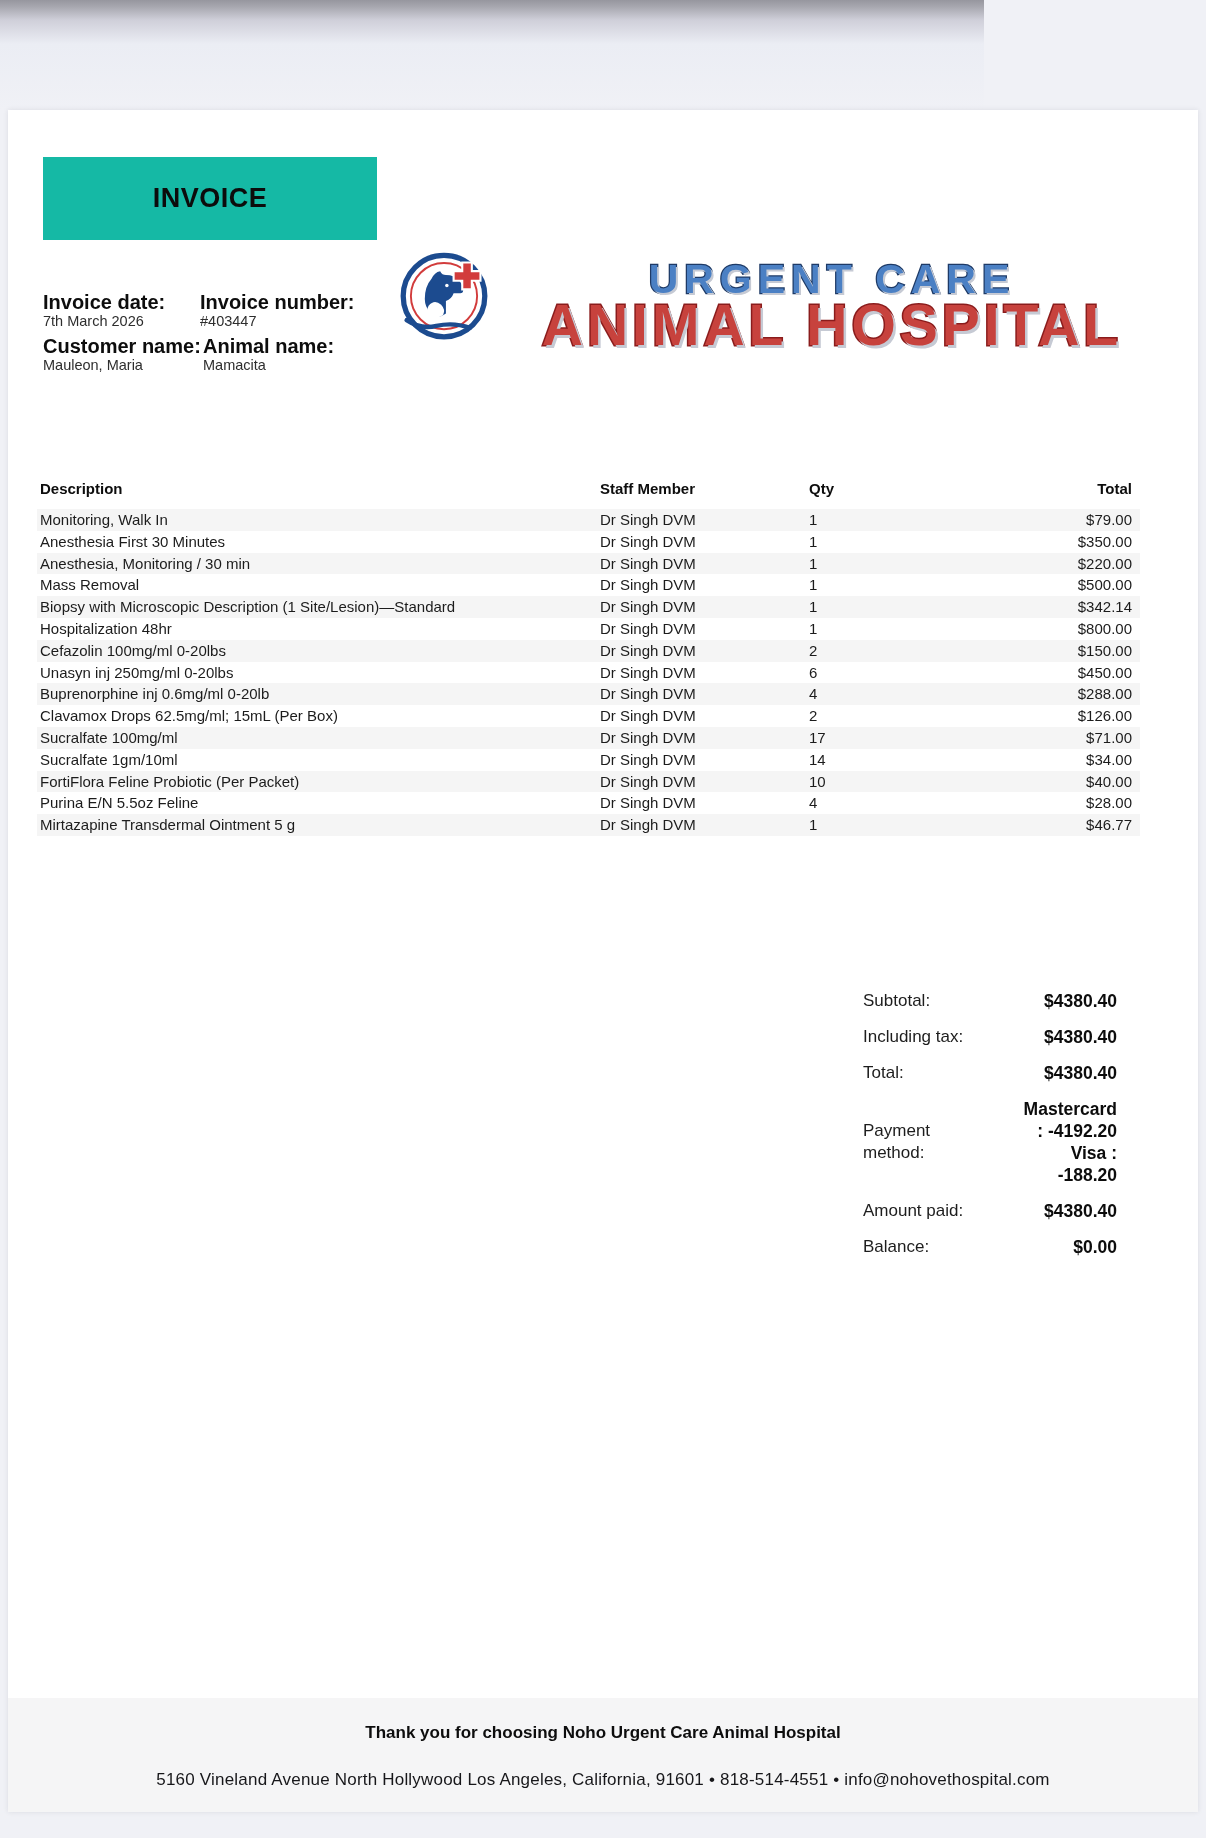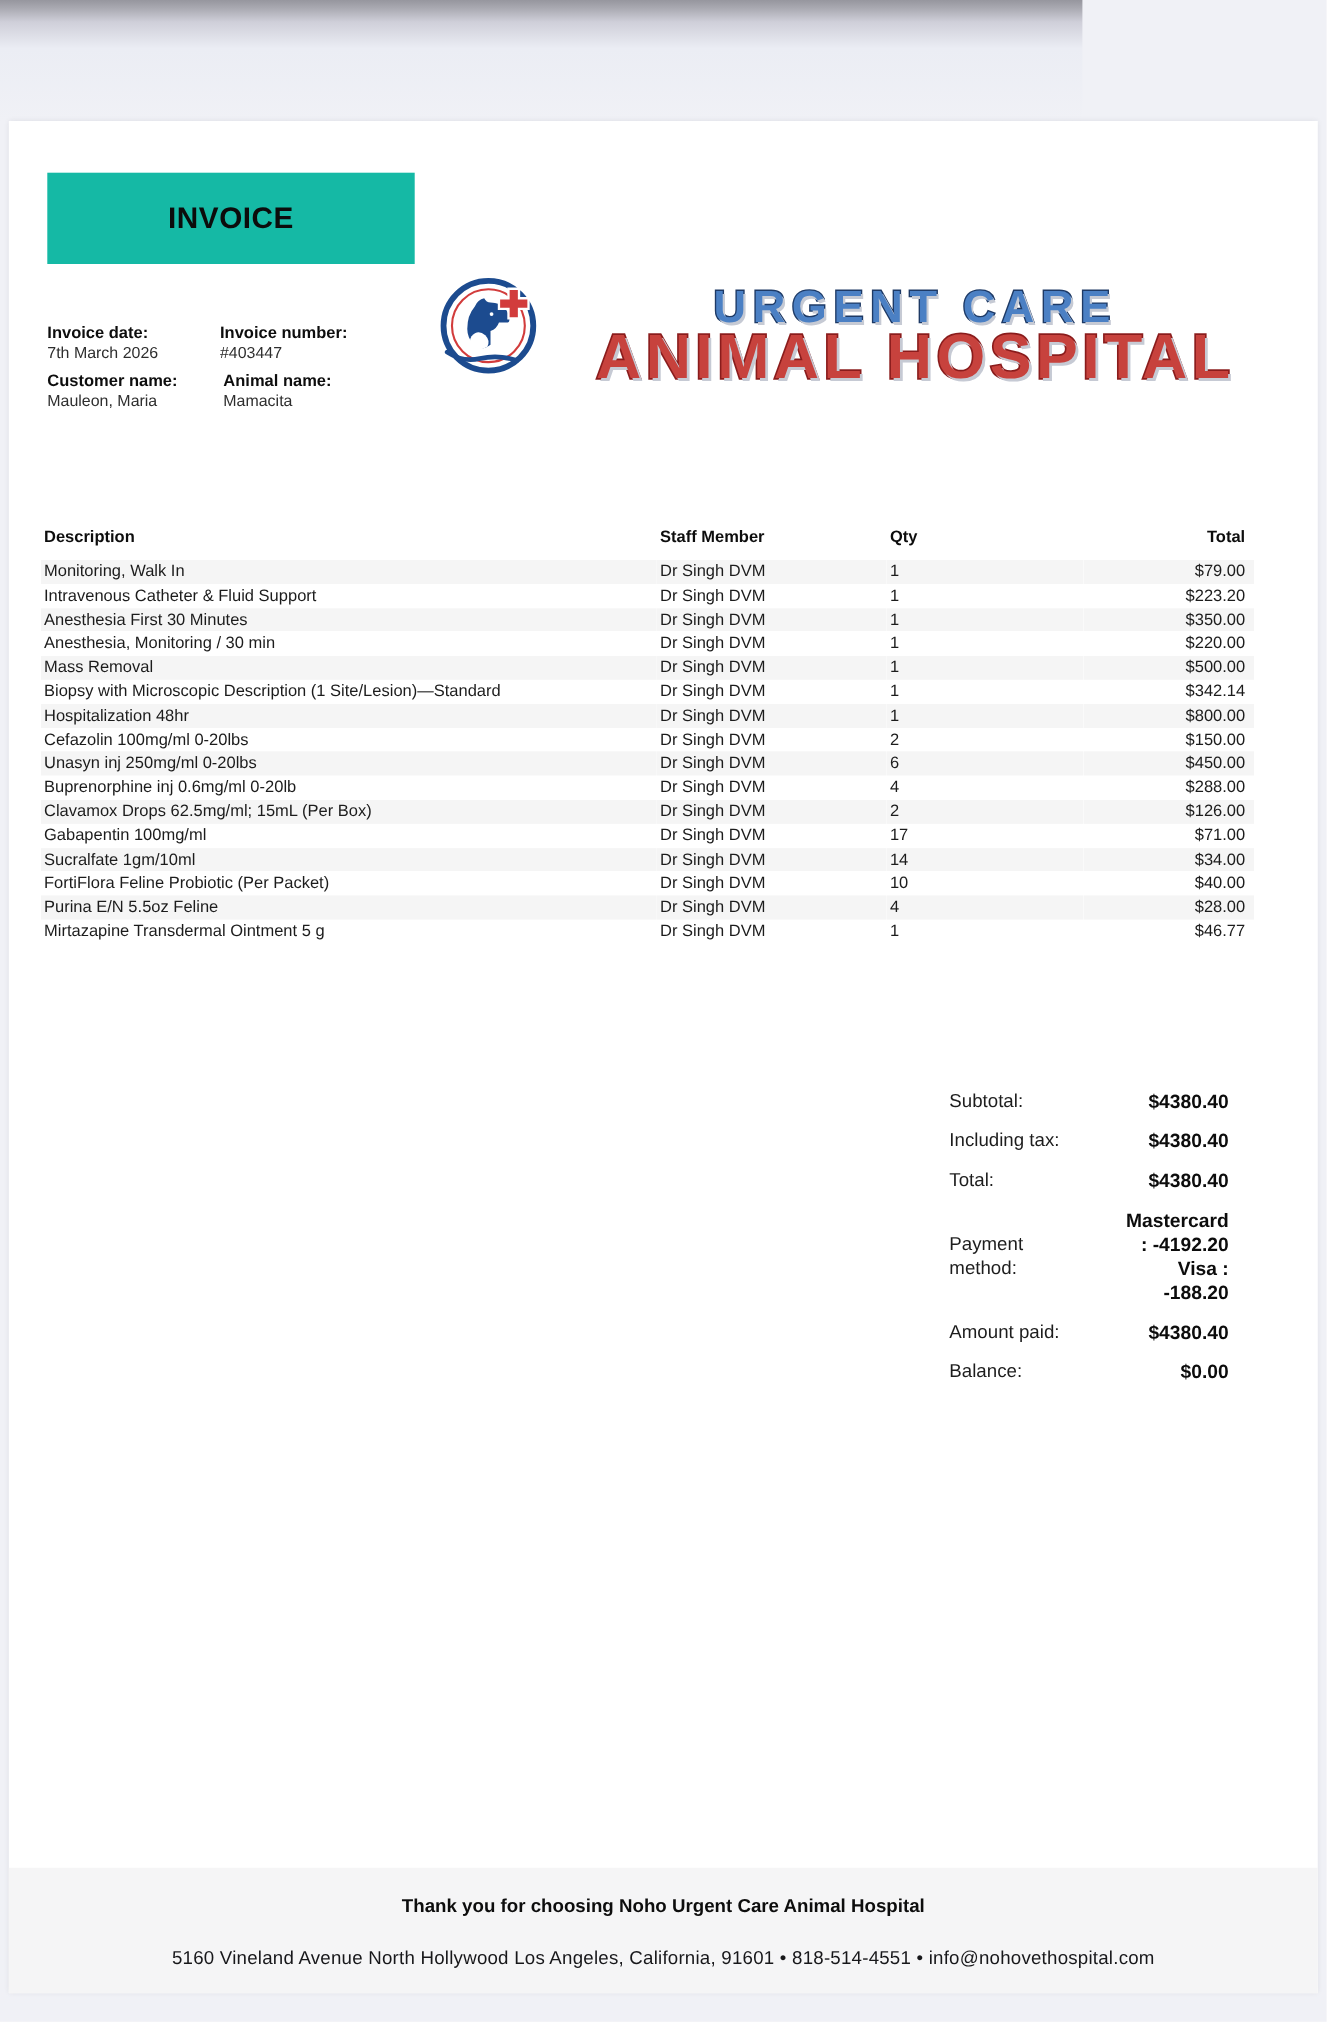--- a/index.html
+++ b/index.html
@@ -30,21 +30,21 @@
     position:absolute; left:35px; top:47px; width:334px; height:83px;
     background:#15b9a5;
     display:flex; align-items:center; justify-content:center;
   }
   .invoice-badge span {
     font-size:27px; font-weight:700; letter-spacing:.5px; color:#0c0c0c;
   }
 
   
   .meta-block { position:absolute; line-height:17px; }
-  .meta-label { font-size:15px; font-weight:700; color:#0d0d0d; }
+  .meta-label { font-size:20px; font-weight:700; color:#0d0d0d; }
   .meta-value { font-size:14.5px; color:#2e2e2e; margin-top:2px; }
   .m1 { left:35px;  top:184px; }
   .m2 { left:192px; top:184px; }
   .m3 { left:35px;  top:228px; }
   .m4 { left:195px; top:228px; }
 
   
   .logo-emblem { position:absolute; left:388px; top:141px; width:96px; height:96px; overflow:visible; }
   .logo-text {
     position:absolute; left:498px; top:148px; width:652px; text-align:center;
@@ -158,26 +158,20 @@
         </tr>
       </thead>
       <tbody>
         <tr class="item-row">
             <td class="c-desc">Monitoring, Walk In</td>
             <td class="c-staff">Dr Singh DVM</td>
             <td class="c-qty">1</td>
             <td class="c-total">$79.00</td>
           </tr>
           <tr class="item-row">
-            <td class="c-desc">Intravenous Catheter &amp; Fluid Support</td>
-            <td class="c-staff">Dr Singh DVM</td>
-            <td class="c-qty">1</td>
-            <td class="c-total">$223.20</td>
-          </tr>
-          <tr class="item-row">
             <td class="c-desc">Anesthesia First 30 Minutes</td>
             <td class="c-staff">Dr Singh DVM</td>
             <td class="c-qty">1</td>
             <td class="c-total">$350.00</td>
           </tr>
           <tr class="item-row">
             <td class="c-desc">Anesthesia, Monitoring / 30 min</td>
             <td class="c-staff">Dr Singh DVM</td>
             <td class="c-qty">1</td>
             <td class="c-total">$220.00</td>
@@ -218,21 +212,21 @@
             <td class="c-qty">4</td>
             <td class="c-total">$288.00</td>
           </tr>
           <tr class="item-row">
             <td class="c-desc">Clavamox Drops 62.5mg/ml; 15mL (Per Box)</td>
             <td class="c-staff">Dr Singh DVM</td>
             <td class="c-qty">2</td>
             <td class="c-total">$126.00</td>
           </tr>
           <tr class="item-row">
-            <td class="c-desc">Gabapentin 100mg/ml</td>
+            <td class="c-desc">Sucralfate 100mg/ml</td>
             <td class="c-staff">Dr Singh DVM</td>
             <td class="c-qty">17</td>
             <td class="c-total">$71.00</td>
           </tr>
           <tr class="item-row">
             <td class="c-desc">Sucralfate 1gm/10ml</td>
             <td class="c-staff">Dr Singh DVM</td>
             <td class="c-qty">14</td>
             <td class="c-total">$34.00</td>
           </tr>

